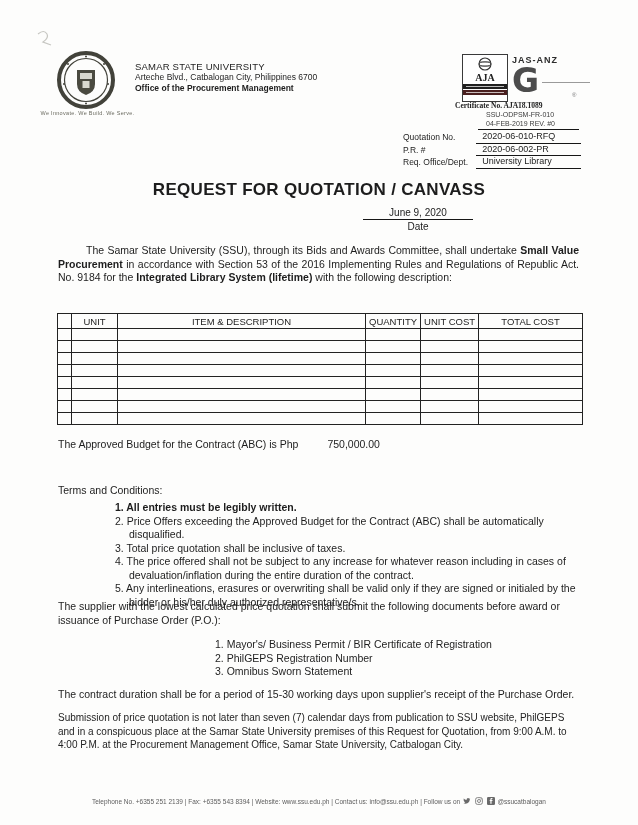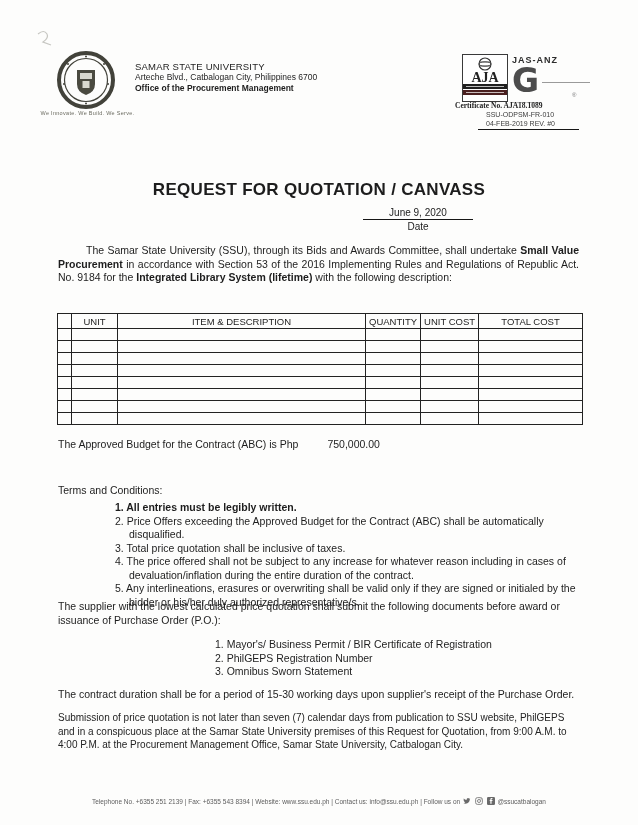--- a/index.html
+++ b/index.html
@@ -24,21 +24,21 @@
 
   .univ-block{left:135px;top:61px;line-height:11px;}
   .univ-name{font-size:9.5px;letter-spacing:.2px;}
   .univ-addr{font-size:8.5px;}
   .univ-office{font-size:8.5px;font-weight:bold;}
 
   
   .aja-box{left:462px;top:54px;width:44px;height:46px;border:1.5px solid #3a3a3a;background:#fff;
            display:flex;flex-direction:column;align-items:center;justify-content:flex-start;}
   .aja-globe{margin-top:2px;}
-  .aja-label{font-family:"Liberation Serif",serif;font-weight:bold;font-size:14px;line-height:10px;color:#222;}
+  .aja-label{font-family:"Liberation Serif",serif;font-weight:bold;font-size:10px;line-height:10px;color:#222;}
   .aja-bar{width:100%;height:5px;background:#1f1f1f;margin-top:1px;position:relative;}
   .aja-bar.red{background:#4a2020;}
   .aja-bar i{position:absolute;left:3px;right:3px;top:2px;height:1px;background:rgba(255,255,255,.7);}
   .jas-block{left:512px;top:55px;width:80px;}
   .jas-text{font-size:9px;font-weight:bold;letter-spacing:1px;color:#2c2c2c;}
   .jas-g{position:relative;height:34px;margin-top:1px;}
   .jas-g .gletter{font-size:33px;line-height:30px;font-weight:bold;color:#4c4c4c;font-family:"DejaVu Sans",sans-serif;}
   .jas-line{position:absolute;left:30px;top:16px;width:48px;height:1px;background:#9a9a9a;}
   .jas-reg{position:absolute;left:60px;top:26px;font-size:6px;color:#777;}
   .jas-small{font-size:4px;color:#8a8a8a;letter-spacing:.5px;white-space:nowrap;}
@@ -143,20 +143,34 @@
     <div class="jas-small">━ ╍╍ ╍╍╍╍╍╍</div>
   </div>
 
   <div class="abs cert-no">Certificate No. AJA18.1089</div>
   <div class="abs form-code">
     <div>SSU-ODPSM-FR-010</div>
     <div>04-FEB-2019 REV. #0</div>
   </div>
 
   <div class="abs ref-topline"></div>
+  <div class="abs ref-block">
+      <div class="ref-row">
+        <div class="ref-label">Quotation No.</div>
+        <div class="ref-value">2020-06-010-RFQ</div>
+      </div>
+      <div class="ref-row">
+        <div class="ref-label">P.R. #</div>
+        <div class="ref-value">2020-06-002-PR</div>
+      </div>
+      <div class="ref-row">
+        <div class="ref-label">Req. Office/Dept.</div>
+        <div class="ref-value">University Library</div>
+      </div>
+    </div>
 
   <div class="abs doc-title">REQUEST FOR QUOTATION / CANVASS</div>
   <div class="abs date-block">
     <div class="date-value">June 9, 2020</div>
     <div class="date-label">Date</div>
   </div>
 
   <div class="abs para intro"><span>The Samar State University (SSU), through its Bids and Awards Committee, shall undertake </span><b>Small Value Procurement</b><span> in accordance with Section 53 of the 2016 Implementing Rules and Regulations of Republic Act. No. 9184 for the </span><b>Integrated Library System (lifetime)</b><span> with the following description:</span></div>
 
   <div class="abs qtable-wrap">

